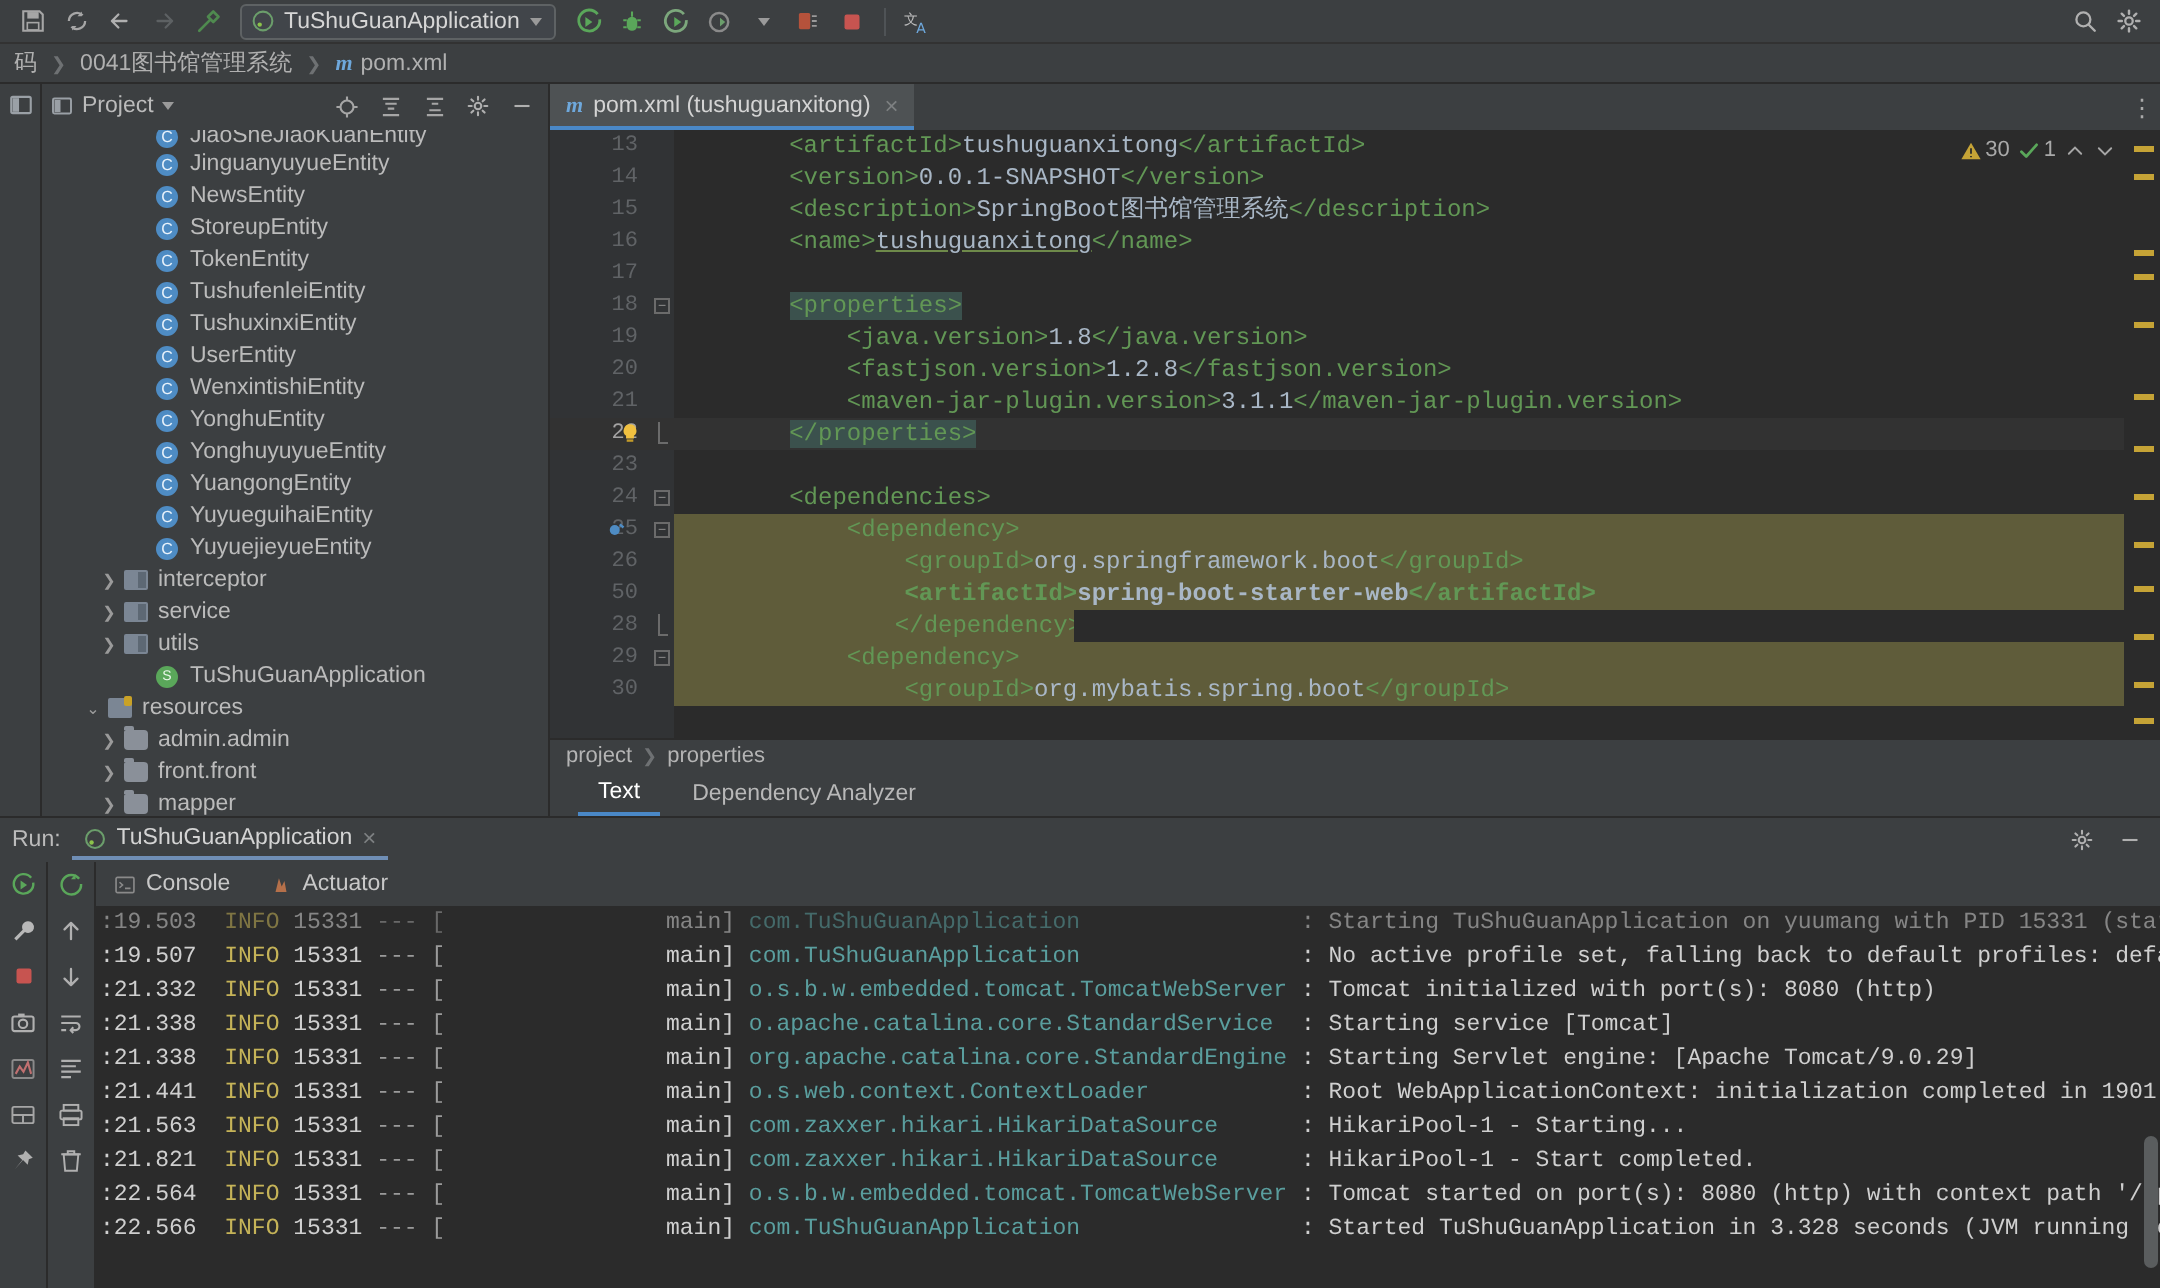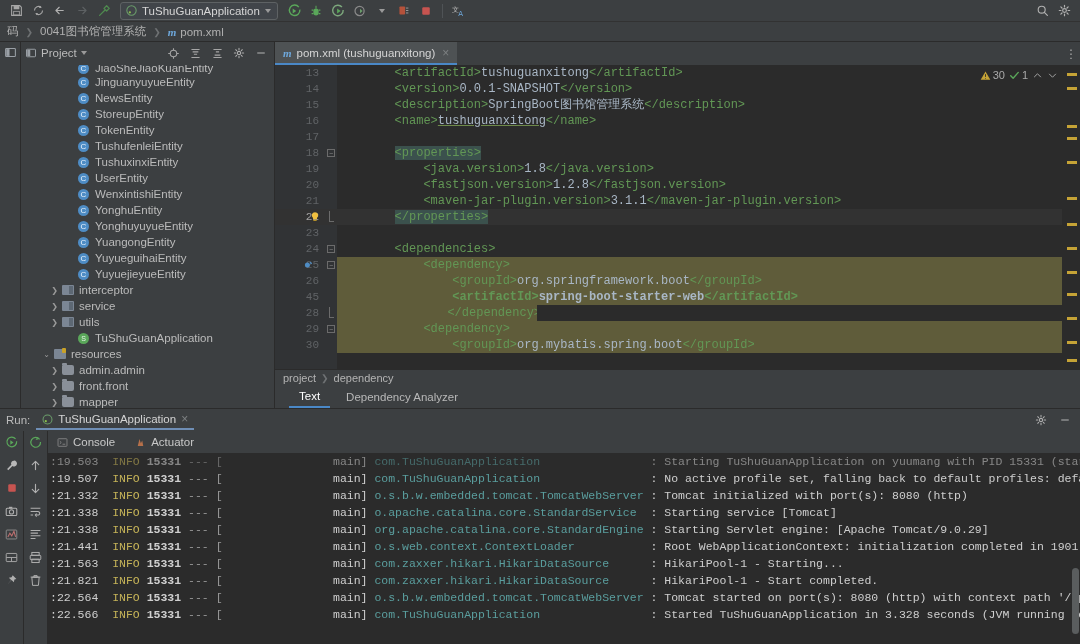--- a/index.html
+++ b/index.html
@@ -136,21 +136,21 @@
   .conhead { height: 22px; display: flex; align-items: center; gap: 14px; padding: 0 6px; flex: 0 0 22px;}
   .contab { display: flex; align-items: center; gap: 5px; font-size: 11.5px; color: #c8c8c8; cursor: pointer; padding: 2px 3px;}
   .console {
     flex: 1; background: #2b2b2b; overflow: hidden; position: relative;
     font-family: "Liberation Mono", monospace; font-size: 11.5px; line-height: 17px;
     padding-left: 2px;
   }
   .logline { white-space: pre; height: 17px; }
   .lg-time { color: #cfcfcf; }
   .lg-info { color: #c5b358; }
-  .lg-pid  { color: #cfcfcf; font-weight: bold; }
+  .lg-pid  { color: #cfcfcf; }
   .lg-dash { color: #9a9a9a; }
   .lg-thread { color: #cfcfcf; }
   .lg-logger { color: #5a9e9e; }
   .lg-msg { color: #cfcfcf; }
   .lg-faded { opacity: .55; }
 
   .scroll-v { position: absolute; right: 0; top: 0; width: 9px; background: transparent; }
   .scroll-thumb { position: absolute; right: 1px; width: 7px; border-radius: 4px; background: #5a5d5e; }
 
   
@@ -535,21 +535,21 @@
             <div class="gut-row">17</div>
             <div class="gut-row">18</div>
             <div class="gut-row">19</div>
             <div class="gut-row">20</div>
             <div class="gut-row">21</div>
             <div class="gut-row cur-line" style="color: rgb(164, 163, 163);">22</div>
             <div class="gut-row">23</div>
             <div class="gut-row">24</div>
             <div class="gut-row">25</div>
             <div class="gut-row">26</div>
-            <div class="gut-row">45</div>
+            <div class="gut-row">50</div>
             <div class="gut-row">28</div>
             <div class="gut-row">29</div>
             <div class="gut-row">30</div>
           </div>
         <div class="foldcol" id="foldcol">
             <div style="height: 16px; position: relative;"></div>
             <div style="height: 16px; position: relative;"></div>
             <div style="height: 16px; position: relative;"></div>
             <div style="height: 16px; position: relative;"></div>
             <div style="height: 16px; position: relative;"></div>
@@ -654,21 +654,21 @@
             <svg width="10" height="10" viewBox="0 0 16 16">
               <circle cx="7" cy="8" r="4" fill="#4e8cc4"></circle>
               <path d="M11 3.5 14 6" stroke="#4e8cc4" stroke-width="2"></path>
             </svg>
           </div>
         </div>
 
       <div class="ebread">
         <span class="c">project</span>
         <span class="crumb-sep">❯</span>
-        <span class="c">dependency</span>
+        <span class="c">properties</span>
       </div>
       <div class="esubtabs">
         <div class="esub active">Text</div>
         <div class="esub">Dependency Analyzer</div>
       </div>
     </div>
   </div>
 
   <div class="runpanel">
     <div class="runhead">

